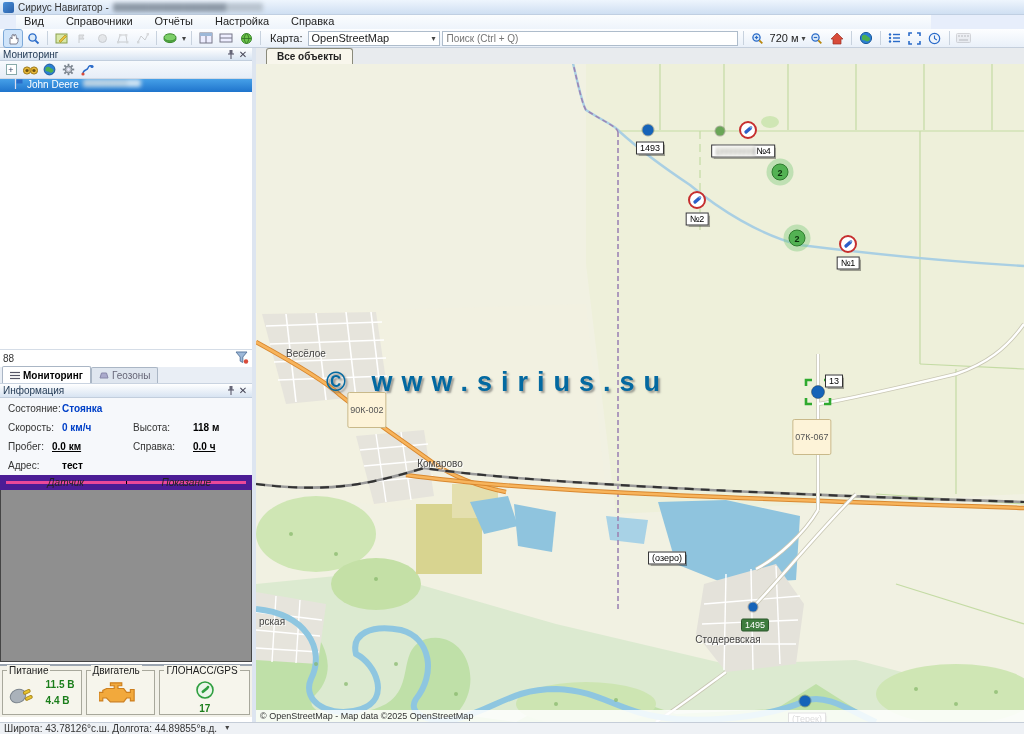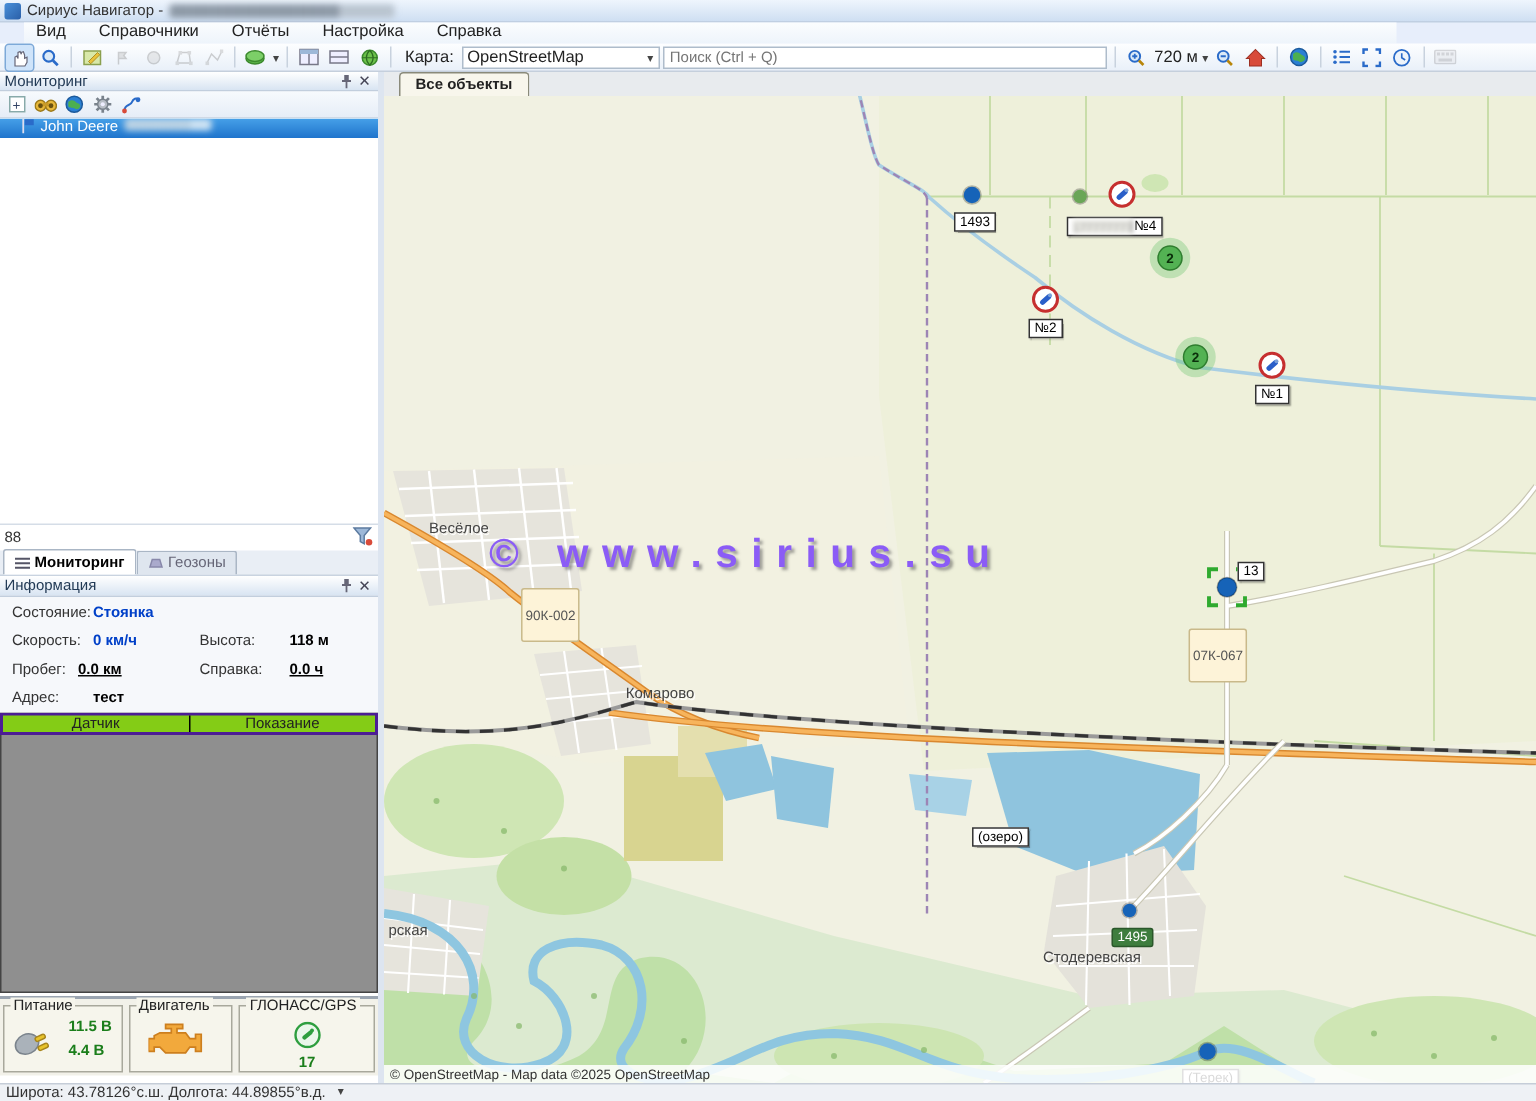--- a/index.html
+++ b/index.html
@@ -59,21 +59,21 @@
   .btab { height:16px; display:flex; align-items:center; gap:3px; padding:0 7px; font-size:10px;
     border:1px solid #aab6c5; border-bottom:none; background:#dfe6ef; color:#667; border-radius:2px 2px 0 0; }
   .btab.active { background:#fff; color:#000; font-weight:bold; height:17px; }
 
   .info-body { height:77px; background:#f6f8fb; position:relative; font-size:10px; }
   .ilabel { position:absolute; color:#333; }
   .ival-blue { position:absolute; color:#0040c8; font-weight:bold; }
   .ival-bold { position:absolute; color:#000; font-weight:bold; }
   .ival-link { position:absolute; color:#000; font-weight:bold; text-decoration:underline; }
 
-  .sens-hdr { height:15px; display:flex; border:2px solid #4c1d95; background:#84cc16; }
+  .sens-hdr { height:15px; display:flex; border:6px solid #4c1d95; background:#ec4899;font-style:italic; }
   .sens-hdr div { flex:1; display:flex; align-items:center; justify-content:center; font-size:10px; }
   .sens-hdr div:first-child { border-right:1px solid #000; }
   .sens-body { height:172px; background:#8f8f8f; border:1px solid #444; border-top:none; }
 
   .gauges { position:absolute; left:0; top:616px; width:252px; height:53px; background:#f2f1e9;
     border-top:2px solid #9aa4b0; display:flex; gap:4px; padding:4px 2px 2px 2px; }
   .gbox { position:relative; border:1px solid #a8a89c; background:#f6f5ec; flex:1; }
   .gbox .glabel { position:absolute; top:-6px; left:4px; background:#f6f5ec; padding:0 2px; font-size:10px; color:#222; }
   .gvals { position:absolute; right:6px; top:6px; text-align:left; }
   .gval { color:#1b7e1b; font-weight:bold; font-size:10px; line-height:16px; }
@@ -83,21 +83,21 @@
     border-top:1px solid #c5cdd8; font-size:10px; color:#333; display:flex; align-items:flex-start; padding-left:4px; gap:8px; }
 
   .vsplit { position:absolute; left:252px; top:48px; width:4px; height:674px; background:#dde5f0; }
 
   
   .maparea { position:absolute; left:256px; top:48px; width:768px; height:674px; background:#eceadf; }
   .maptabs { height:16px; background:#e8ebee; display:flex; align-items:flex-end; padding-left:10px; }
   .maptab { height:16px; padding:0 10px; background:#f8f6ec; border:1px solid #8a8a7a; border-bottom:none;
     border-radius:3px 3px 0 0; font-size:10px; font-weight:bold; display:flex; align-items:center; }
   .mapview { position:relative; width:768px; height:658px; overflow:hidden; background:#f1f1e2; cursor:default; }
-  .watermark { position:absolute; left:70px; top:290px; font-size:27px; font-weight:bold; color:#8b5cf6;
+  .watermark { position:absolute; left:70px; top:303px; font-size:27px; font-weight:bold; color:#0369a1;
     letter-spacing:9px; text-shadow:2px 2px 2px rgba(90,90,90,.55); white-space:nowrap; }
   .attrib { position:absolute; left:0; top:646px; width:892px; height:12px; background:rgba(255,255,255,.85);
     font-size:9px; color:#333; display:flex; align-items:center; padding-left:4px; }
 
   .mlabel-box { position:absolute; transform:translate(-50%,-50%); background:#fff; border:1px solid #333;
     font-size:9px; padding:0 3px; line-height:11px; box-shadow:1px 1px 1px rgba(0,0,0,.35); white-space:nowrap; color:#000; display:flex; align-items:center; gap:1px;}
   .mlabel-place { position:absolute; transform:translate(-50%,-50%); font-size:10px; color:#444;
     text-shadow:1px 1px 0 rgba(255,255,255,.9); white-space:nowrap; }
   .mlabel-road { position:absolute; transform:translate(-50%,-50%); background:#fdf3d8; border:1px solid #c3b astray;
     font-size:9px; padding:12px 2px; line-height:10px; color:#555; border:1px solid #c9b98a; border-radius:2px; white-space:nowrap;}

